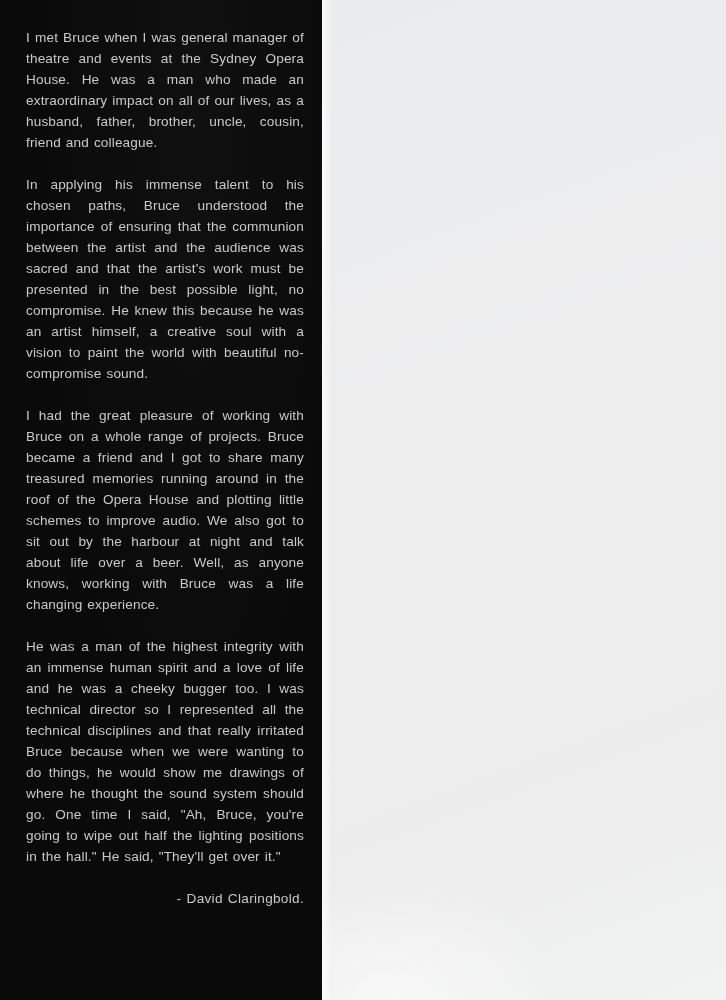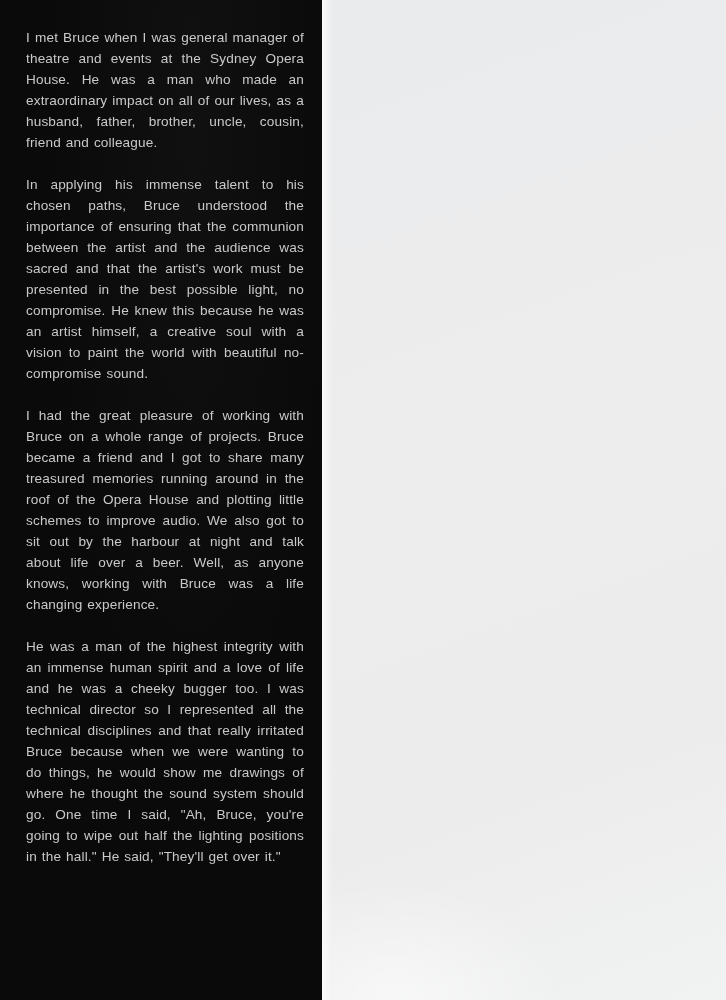--- a/index.html
+++ b/index.html
@@ -70,18 +70,19 @@
 <body>
 
 <div class="spread">
 
   <div class="left-page" style="background-color: rgb(10, 10, 10);">
     <div class="text-block">
       <p>I met Bruce when I was general manager of theatre and events at the Sydney Opera House. He was a man who made an extraordinary impact on all of our lives, as a husband, father, brother, uncle, cousin, friend and colleague.</p>
       <p>In applying his immense talent to his chosen paths, Bruce understood the importance of ensuring that the communion between the artist and the audience was sacred and that the artist's work must be presented in the best possible light, no compromise.  He knew this because he was an artist himself, a creative soul with a vision to paint the world with beautiful no-compromise sound.</p>
       <p>I had the great pleasure of working with Bruce on a whole range of projects. Bruce became a friend and I got to share many treasured memories running around in the roof of the Opera House and plotting little schemes to improve audio. We also got to sit out by the harbour at night and talk about life over a beer. Well, as anyone knows, working with Bruce was a life changing experience.</p>
       <p>He was a man of the highest integrity with an immense human spirit and a love of life and he was a cheeky bugger too. I was technical director so I represented all the technical disciplines and that really irritated Bruce because when we were wanting to do things, he would show me drawings of where he thought the sound system should go. One time I said, "Ah, Bruce, you're going to wipe out half the lighting positions in the hall." He said, "They'll get over it."</p>
+      <p class="attribution">- David Claringbold.</p>
     </div>
   </div>
 
   <div class="right-page" style="background-color: rgb(237, 237, 238);"></div>
 
 </div>
 
 </body></html>

